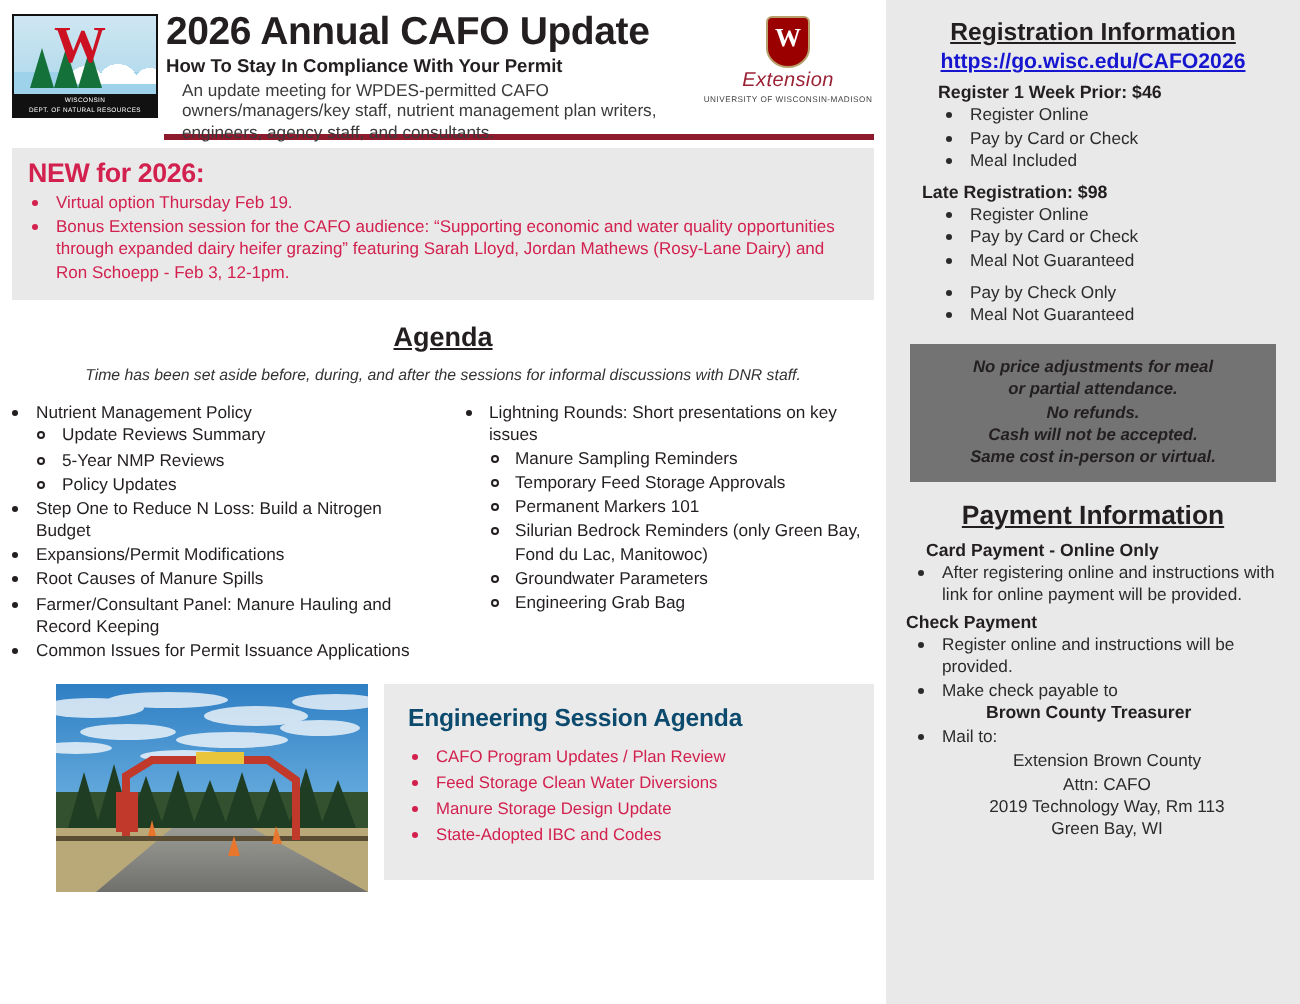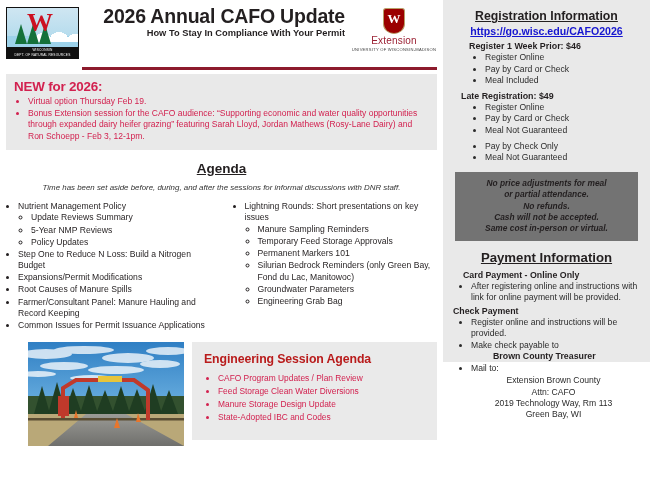--- a/index.html
+++ b/index.html
@@ -100,21 +100,21 @@
     letter-spacing: 0.2px;
     text-align: center;
     line-height: 5.2px;
     padding-top: 0.5px;
     box-sizing: border-box;
   }
   .dnr-band span { display: block; }
 
   .title-block {
     flex: 1 1 auto;
-    text-align: right;
+    text-align: left;
     padding: 0 4px;
   }
   .main-title {
     font-size: 19.5px;
     font-weight: bold;
     line-height: 21px;
     letter-spacing: -0.2px;
     color: #231f20;
     margin: 2px 0 0 0;
   }
@@ -158,20 +158,21 @@
     font-weight: bold;
     color: #ffffff;
     line-height: 14px;
   }
   .ext-word {
     font-size: 10px;
     color: #9b2033;
     font-weight: normal;
     margin-top: 1px;
     letter-spacing: 0.2px;
+    font-style: italic;
   }
   .ext-sub {
     font-size: 4.1px;
     color: #444;
     letter-spacing: 0.25px;
     margin-top: 1px;
   }
 
   .rule {
     height: 3px;
@@ -258,40 +259,40 @@
     background: #1f6fb5;
   }
   .eng-box {
     flex: 1 1 auto;
     background: #eaeaea;
     padding: 10px 10px 10px 12px;
     box-sizing: border-box;
     min-height: 98px;
   }
   .eng-head {
-    color: #b91c1c;
+    color: #0c4a6e;
     font-size: 12.3px;
     font-weight: bold;
     margin: 0 0 6px 0;
     letter-spacing: -0.1px;
   }
   .eng-list {
     margin: 0;
     padding-left: 14px;
     color: #d2214f;
     font-size: 8.4px;
     line-height: 12.8px;
   }
 
   
   .right-col {
     width: 207px;
     flex: 0 0 207px;
     background: #e9e9e9;
-    height: 362px;
+    height: 502px;
     box-sizing: border-box;
     padding: 6px 8px 4px 8px;
     font-size: 8.4px;
     color: #231f20;
     position: relative;
   }
   .reg-head {
     text-align: center;
     font-size: 12.3px;
     font-weight: bold;
@@ -394,20 +395,21 @@
         <div class="dnr-w">W</div>
         <div class="dnr-band">
           <span>WISCONSIN</span>
           <span>DEPT. OF NATURAL RESOURCES</span>
         </div>
       </div>
 
       <div class="title-block">
         <div class="main-title">2026 Annual CAFO Update</div>
         <div class="sub-title">How To Stay In Compliance With Your Permit</div>
+        <div class="blurb">An update meeting for WPDES-permitted CAFO owners/managers/key staff, nutrient management plan writers, engineers, agency staff, and consultants.</div>
       </div>
 
       <div class="ext-logo">
         <div class="ext-crest"></div>
         <div class="ext-word">Extension</div>
         <div class="ext-sub">UNIVERSITY OF WISCONSIN-MADISON</div>
       </div>
     </div>
 
     <div class="rule"></div>
@@ -535,21 +537,21 @@
     <div class="tier">
       <div class="tier-title center0">Register 1 Week Prior:  $46</div>
       <ul class="tier-list">
         <li>Register Online</li>
         <li>Pay by Card or Check</li>
         <li>Meal Included</li>
       </ul>
     </div>
 
     <div class="tier">
-      <div class="tier-title center1">Late Registration:  $49</div>
+      <div class="tier-title center1">Late Registration:  $98</div>
       <ul class="tier-list">
         <li>Register Online</li>
         <li>Pay by Card or Check</li>
         <li>Meal Not Guaranteed</li>
       </ul>
     </div>
 
     <div class="tier">
       <ul class="tier-list">
         <li>Pay by Check Only</li>

